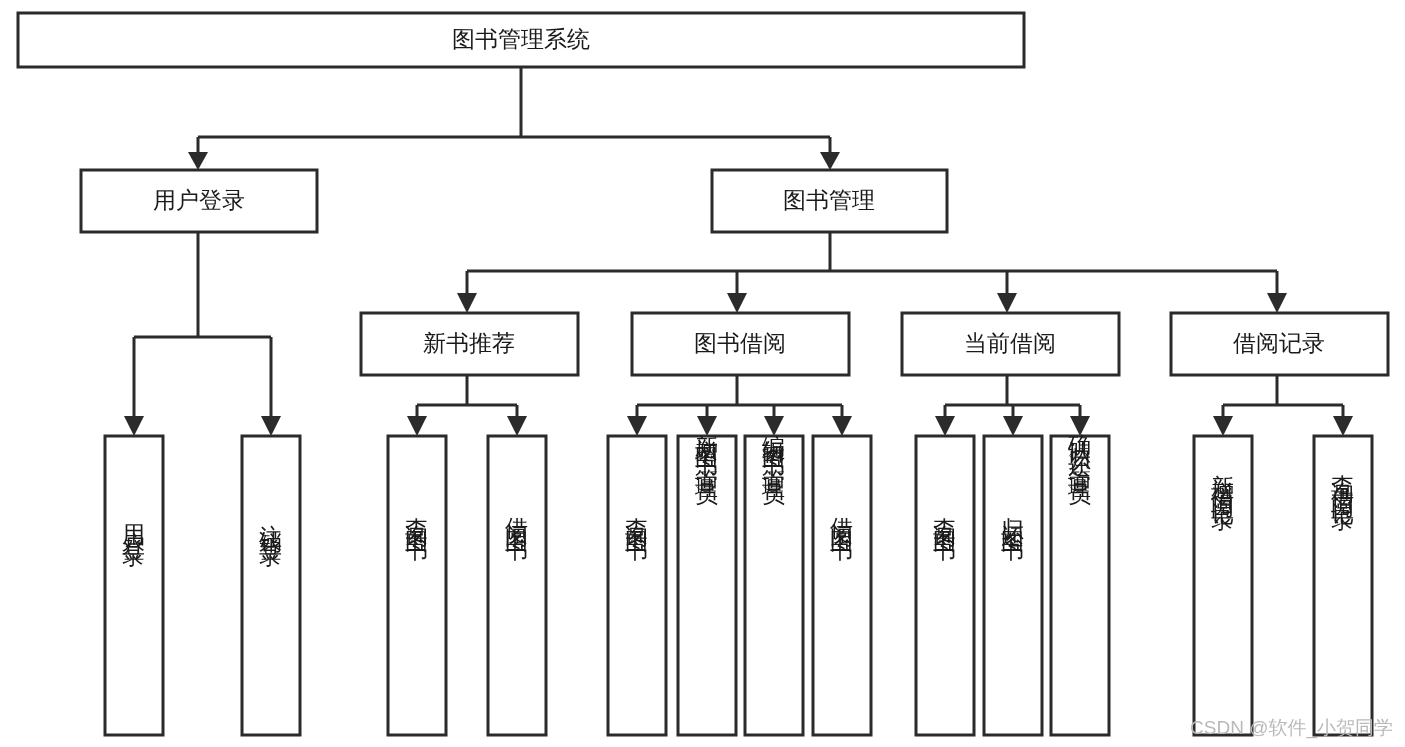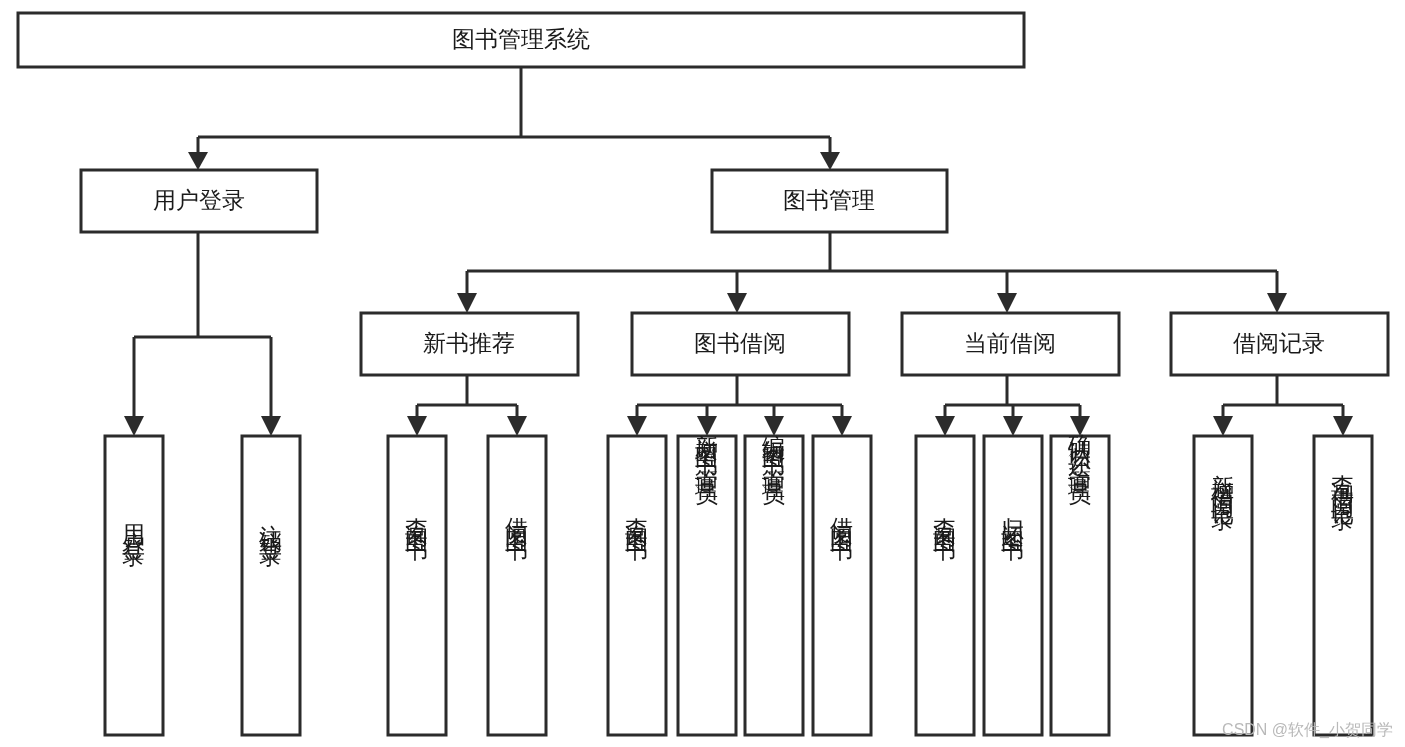--- a/index.html
+++ b/index.html
@@ -55,21 +55,21 @@
     text-orientation: upright;
     glyph-orientation-vertical: 0deg;
     letter-spacing: 7px;
     text-anchor: middle;
   }
   .watermark {
     position: absolute;
     right: 12px;
     bottom: 6px;
     font-family: "Liberation Sans", "DejaVu Sans", sans-serif;
-    font-size: 16px;
+    font-size: 19px;
     color: #b9b9b9;
     white-space: nowrap;
     user-select: none;
     pointer-events: none;
   }
 </style>
 </head>
 <body>
 
 <div id="diagram-root">

